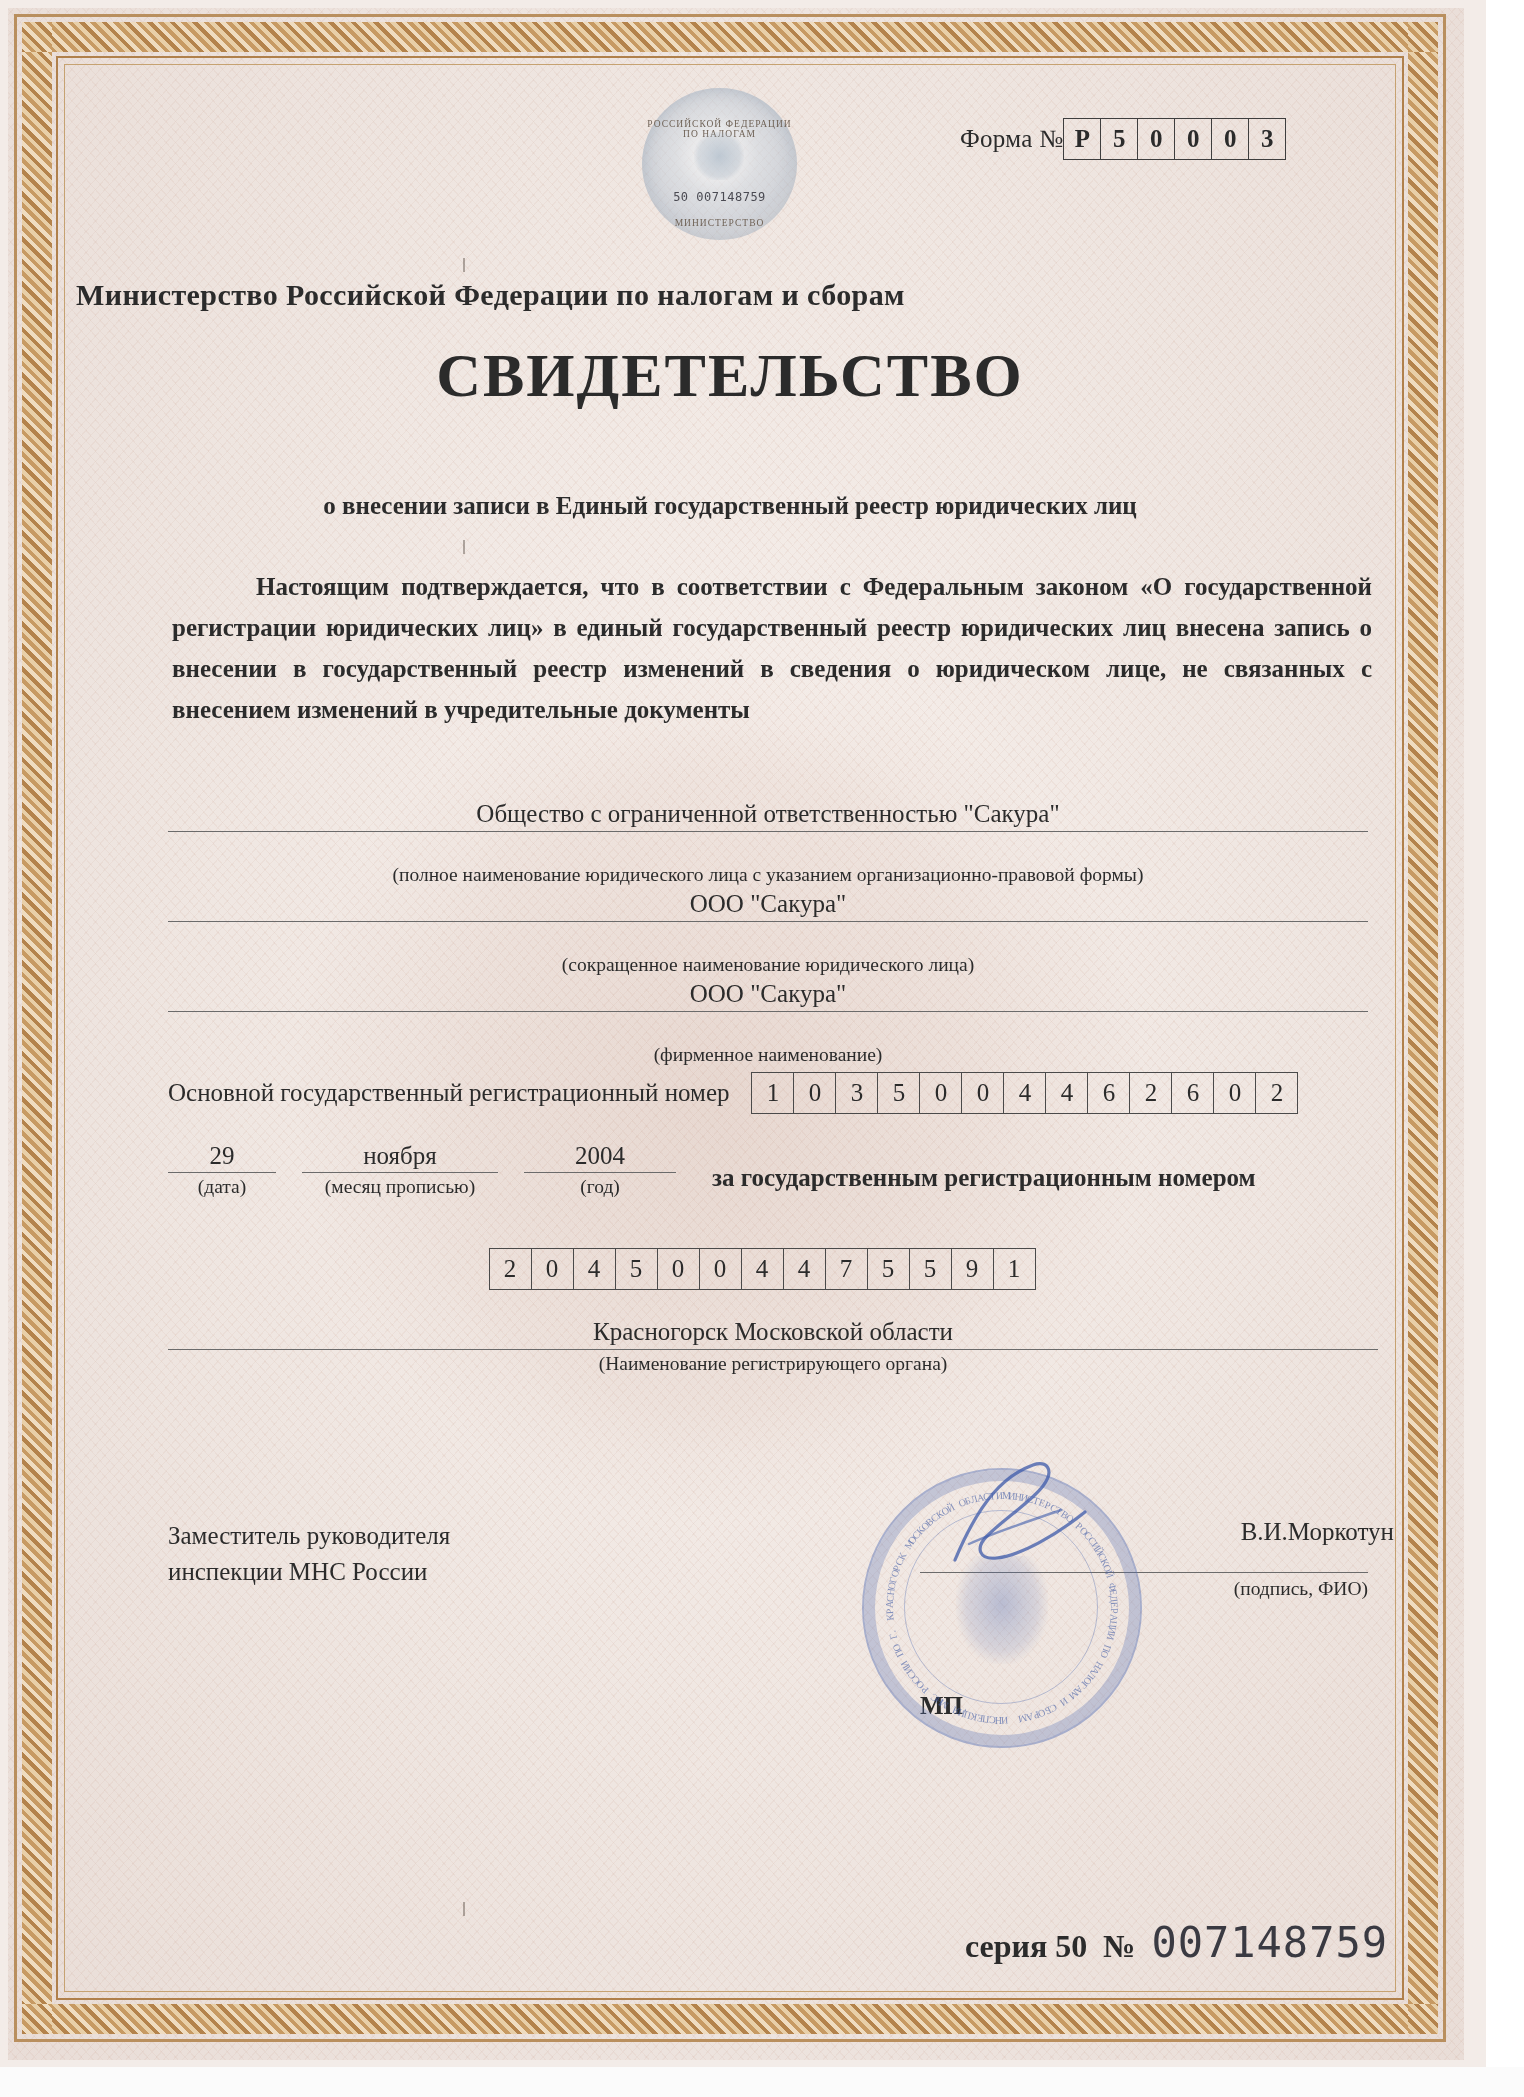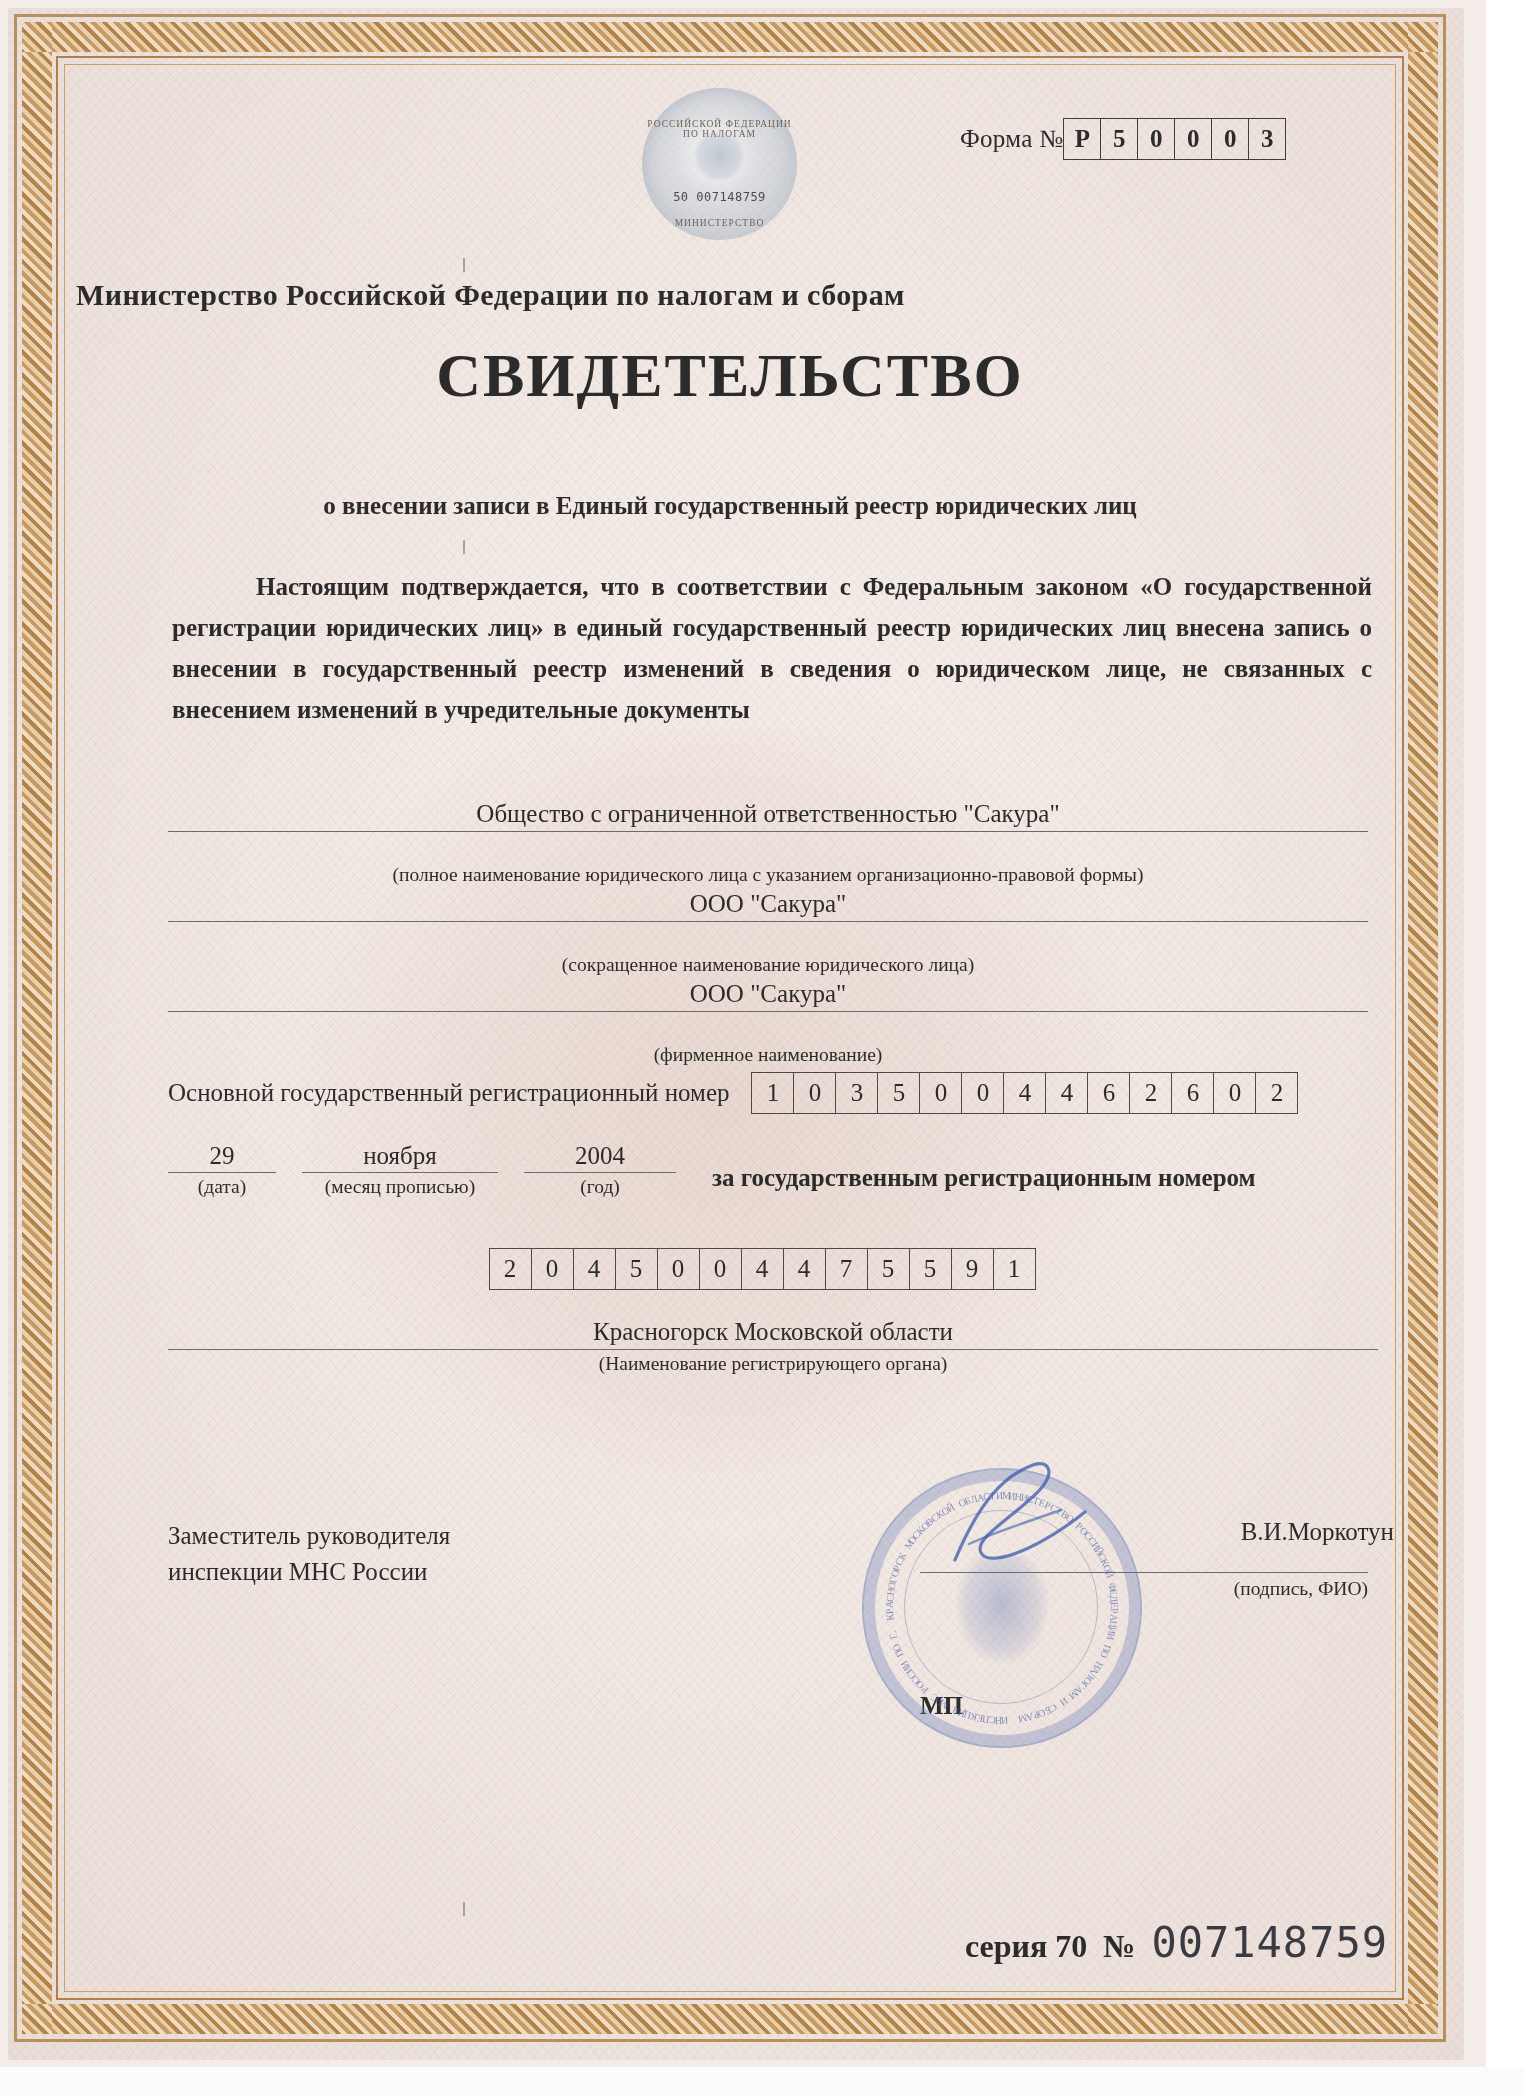--- a/index.html
+++ b/index.html
@@ -660,21 +660,21 @@
         <span style="transform: rotate(266.786deg) translate(118px) rotate(90deg);">И</span>
       </div>
   </div>
 
   <svg class="signature-ink" viewBox="0 0 220 160">
     <path d="M20 120 C 45 60, 70 35, 98 25 C 112 20, 120 30, 108 46 C 96 62, 70 78, 52 96 C 40 108, 44 120, 62 118 C 86 115, 120 96, 150 72" fill="none" stroke="rgba(60,90,170,0.75)" stroke-width="3.2" stroke-linecap="round"></path>
     <path d="M34 104 C 60 92, 92 82, 126 70" fill="none" stroke="rgba(60,90,170,0.6)" stroke-width="2.4" stroke-linecap="round"></path>
   </svg>
 
   <div class="series-row">
-    <div class="series-label">серия 70</div>
+    <div class="series-label">серия 50</div>
     <div class="series-no">№</div>
     <div class="series-value">007148759</div>
   </div>
 
   <div class="tick" style="left:463px; top:258px;"></div>
   <div class="tick" style="left:463px; top:540px;"></div>
   <div class="tick" style="left:463px; top:1902px;"></div>
 
 </div>
 

